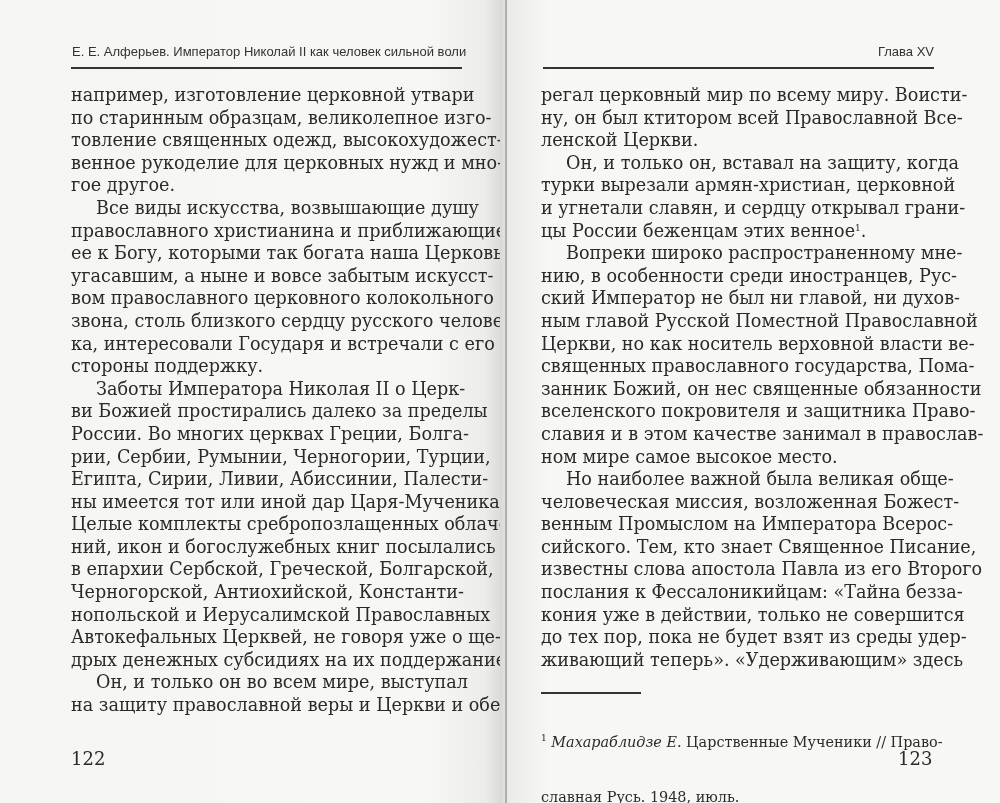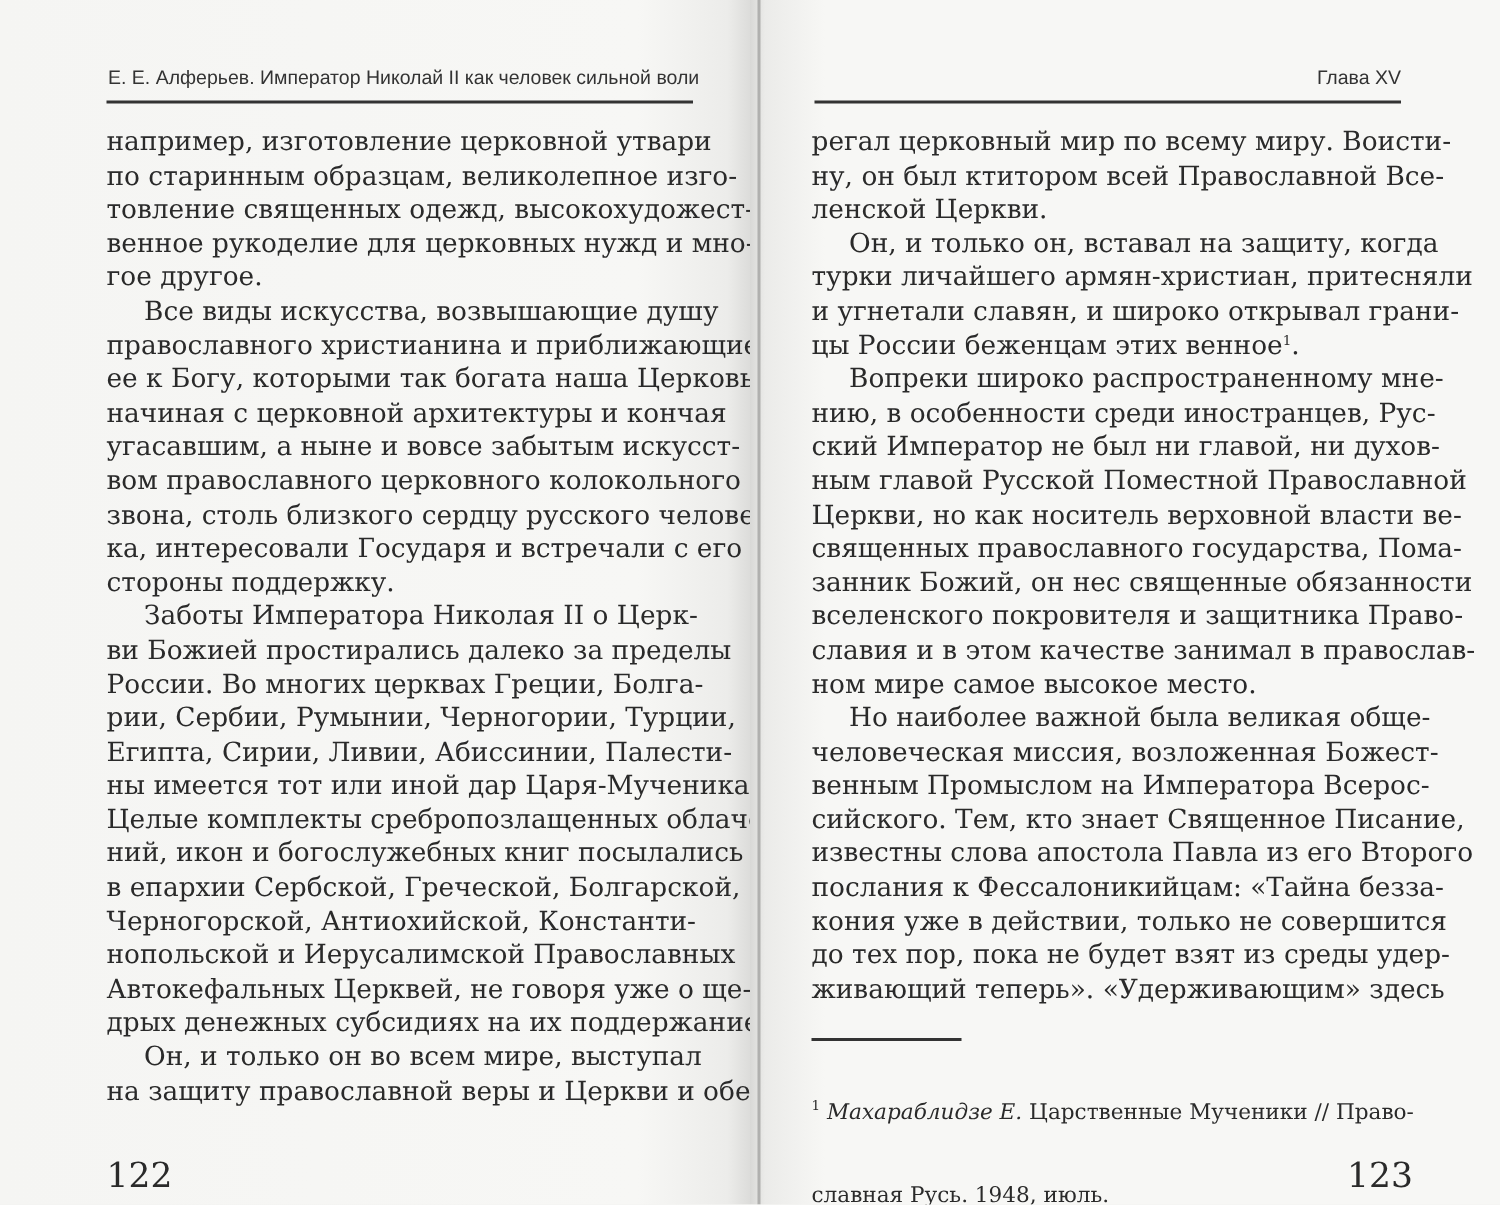--- a/index.html
+++ b/index.html
@@ -55,42 +55,41 @@
     background: #333;
   }
   .footnote {
     position: absolute; left: 41px; top: 697px; width: 389px;
     font-size: 14.4px; line-height: 20px;
   }
   .footnote .line { height: 20px; margin-top: 35px; }
   .footnote em { font-style: italic; }
   sup { font-size: 9px; vertical-align: 6px; line-height: 0; }
   .page-number {
-    position: absolute; top: 771px; font-size: 23px; text-align: right;
+    position: absolute; top: 748px; font-size: 18px; text-align: right;
   }
   .left .page-number { left: 71px; }
   .right .page-number { left: 398px; }
 </style>
 </head>
 <body>
 
 <div class="spread">
   <div class="page left">
     <div class="running-head">Е. Е. Алферьев. Император Николай II как человек сильной воли</div>
     <div class="head-rule"></div>
     <div class="text-block" id="left-text">
         <span class="line"><span>например, изготовление церковной утвари</span></span>
         <span class="line"><span>по старинным образцам, великолепное изго-</span></span>
         <span class="line"><span>товление священных одежд, высокохудожест-</span></span>
         <span class="line"><span>венное рукоделие для церковных нужд и мно-</span></span>
         <span class="line last"><span>гое другое.</span></span>
         <span class="line indent"><span>Все виды искусства, возвышающие душу</span></span>
         <span class="line"><span>православного христианина и приближающие</span></span>
         <span class="line"><span>ее к Богу, которыми так богата наша Церковь,</span></span>
-        <span class="line"><span>начиная с церковной архитектуры и кончая</span></span>
         <span class="line"><span>угасавшим, а ныне и вовсе забытым искусст-</span></span>
         <span class="line"><span>вом православного церковного колокольного</span></span>
         <span class="line"><span>звона, столь близкого сердцу русского челове-</span></span>
         <span class="line"><span>ка, интересовали Государя и встречали с его</span></span>
         <span class="line last"><span>стороны поддержку.</span></span>
         <span class="line indent"><span>Заботы Императора Николая II о Церк-</span></span>
         <span class="line"><span>ви Божией простирались далеко за пределы</span></span>
         <span class="line"><span>России. Во многих церквах Греции, Болга-</span></span>
         <span class="line"><span>рии, Сербии, Румынии, Черногории, Турции,</span></span>
         <span class="line"><span>Египта, Сирии, Ливии, Абиссинии, Палести-</span></span>
@@ -108,22 +107,22 @@
     <div class="page-number">122</div>
   </div>
   <div class="page right">
     <div class="running-head">Глава XV</div>
     <div class="head-rule"></div>
     <div class="text-block" id="right-text">
         <span class="line"><span>регал церковный мир по всему миру. Воисти-</span></span>
         <span class="line"><span>ну, он был ктитором всей Православной Все-</span></span>
         <span class="line last"><span>ленской Церкви.</span></span>
         <span class="line indent"><span>Он, и только он, вставал на защиту, когда</span></span>
-        <span class="line"><span>турки личайшего армян-христиан, притесняли</span></span>
-        <span class="line"><span>и угнетали славян, и широко открывал грани-</span></span>
+        <span class="line"><span>турки вырезали армян-христиан, церковной</span></span>
+        <span class="line"><span>и угнетали славян, и сердцу открывал грани-</span></span>
         <span class="line last"><span>цы России беженцам этих венное</span><sup>1</sup><span>.</span></span>
         <span class="line indent"><span>Вопреки широко распространенному мне-</span></span>
         <span class="line"><span>нию, в особенности среди иностранцев, Рус-</span></span>
         <span class="line"><span>ский Император не был ни главой, ни духов-</span></span>
         <span class="line"><span>ным главой Русской Поместной Православной</span></span>
         <span class="line"><span>Церкви, но как носитель верховной власти ве-</span></span>
         <span class="line"><span>священных православного государства, Пома-</span></span>
         <span class="line"><span>занник Божий, он нес священные обязанности</span></span>
         <span class="line"><span>вселенского покровителя и защитника Право-</span></span>
         <span class="line"><span>славия и в этом качестве занимал в православ-</span></span>

